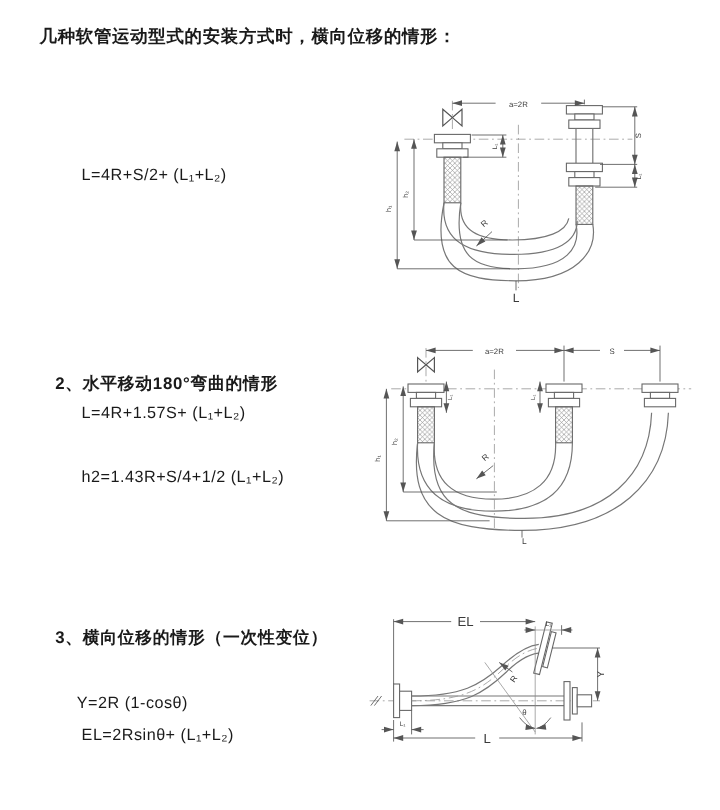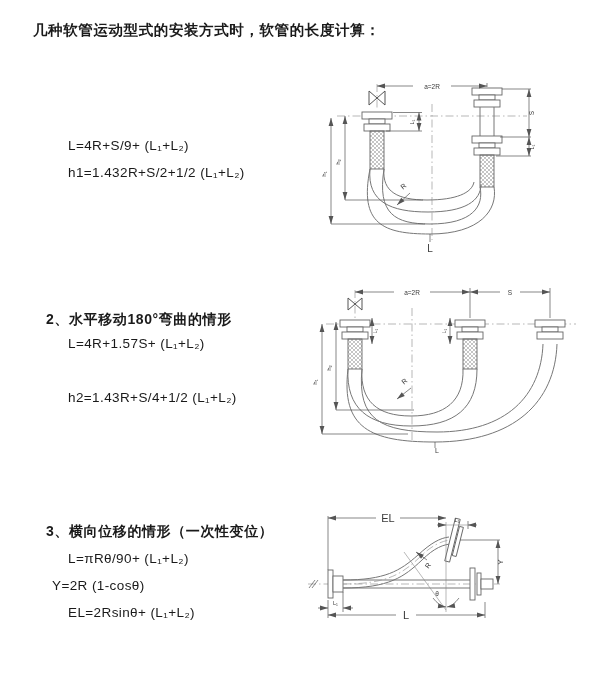--- a/index.html
+++ b/index.html
@@ -30,24 +30,23 @@
       </marker>
       <marker id="as" markerUnits="userSpaceOnUse" markerWidth="10" markerHeight="8" refX="1" refY="4" orient="auto">
         <path d="M1,4 L9,1.6 L9,6.4 Z" fill="#555"></path>
       </marker>
       <pattern id="braid" width="4" height="4" patternUnits="userSpaceOnUse">
         <path d="M0,0 L4,4 M4,0 L0,4" stroke="#8a8a8a" stroke-width=".5"></path>
       </pattern>
     </defs>
   </svg>
 
-  <div class="title">几种软管运动型式的安装方式时，软管的长度计算：</div>
-
-  <div class="formula" style="left:68px;top:138px">L=4R+S/9+ (L₁+L₂)</div>
-  <div class="formula" style="left:68px;top:165px">h1=1.432R+S/2+1/2 (L₁+L₂)</div>
+  <div class="title">几种软管运动型式的安装方式时，横向位移的情形：</div>
+
+  <div class="formula" style="left:68px;top:138px">L=4R+S/2+ (L₁+L₂)</div>
 
   <svg class="diag" style="left:315px;top:76px" width="280" height="180" viewBox="0 0 280 180">
 
     <path class="cl" d="M117,28 V164"></path>
     <path class="cl" d="M22,40 H212"></path>
     <path class="cl" d="M62,8 V34"></path>
 
     <path class="valve" d="M54,15 L62,22 L54,29 Z M70,15 L62,22 L70,29 Z"></path>
 
     <rect class="fl" x="47" y="36" width="30" height="7"></rect>
@@ -152,22 +151,21 @@
     <text x="7" y="100" font-size="6" text-anchor="middle" transform="rotate(-90 7 100)">h₁</text>
 
     <line class="dim" x1="101" y1="106" x2="87" y2="117" marker-end="url(#ae)"></line>
     <text x="96" y="101" font-size="7" text-anchor="middle" transform="rotate(-40 96 101)">R</text>
 
     <path class="dim" d="M125,160 V166"></path>
     <text x="127" y="171" font-size="7" fill="#777" text-anchor="middle">L</text>
   </svg>
 
   <div class="heading" style="left:46px;top:523px">3、横向位移的情形（一次性变位）</div>
-  <div class="formula" style="left:68px;top:551px">L=πRθ/90+ (L₁+L₂)</div>
-  <div class="formula" style="left:52px;top:578px">Y=2R (1-cosθ)</div>
+  <div class="formula" style="left:64px;top:578px">Y=2R (1-cosθ)</div>
   <div class="formula" style="left:68px;top:605px">EL=2Rsinθ+ (L₁+L₂)</div>
 
   <svg class="diag" style="left:300px;top:500px" width="300" height="150" viewBox="0 0 300 150">
 
     <path class="cl" d="M8,84 H200"></path>
     <path class="dim" d="M9,88 L15,80 M12,88 L18,80"></path>
 
     <rect class="fl" x="28" y="70" width="5" height="28"></rect>
     <rect class="fl" x="33" y="76" width="10" height="16"></rect>
 

